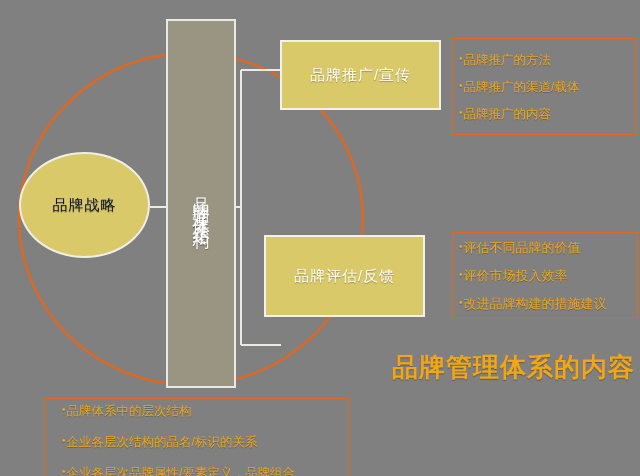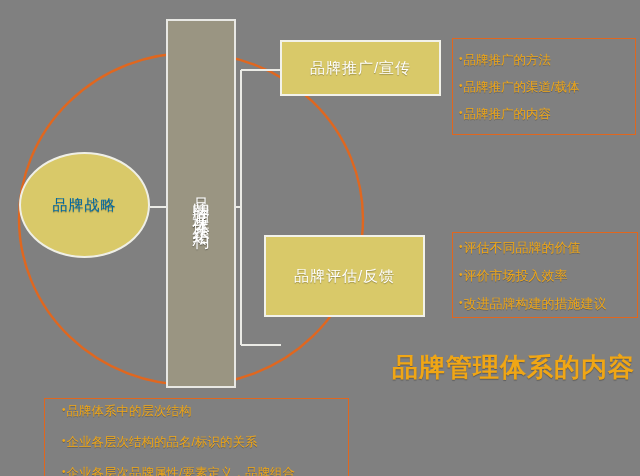--- a/index.html
+++ b/index.html
@@ -57,21 +57,21 @@
     height: 106px;
     border-radius: 50%;
     background: #d9c969;
     border: 2px solid #efefe6;
     box-sizing: border-box;
     display: flex;
     align-items: center;
     justify-content: center;
   }
   #strategy-circle span {
-    color: #0369a1;
+    color: #0f172a;
     font-size: 15px;
     letter-spacing: 1px;
     text-shadow: 0 1px 1px rgba(0,0,0,0.3);
   }
 
   
   .gold-box {
     position: absolute;
     background: #d9c969;
     border: 2px solid #f2f2ea;
@@ -79,21 +79,21 @@
     display: flex;
     align-items: center;
     justify-content: center;
   }
   .gold-box span {
     color: #ffffff;
     font-size: 15px;
     letter-spacing: 1px;
     text-shadow: 0 1px 1px rgba(0,0,0,0.3);
   }
-  #box-promotion { left: 280px; top: 40px;  width: 161px; height: 56px; }
+  #box-promotion { left: 280px; top: 40px;  width: 161px; height: 70px; }
   #box-evaluation { left: 264px; top: 235px; width: 161px; height: 82px; }
 
   
   .bullet-panel {
     position: absolute;
     border: 1px solid #e0671f;
     box-sizing: border-box;
     background: transparent;
     display: flex;
     flex-direction: column;

